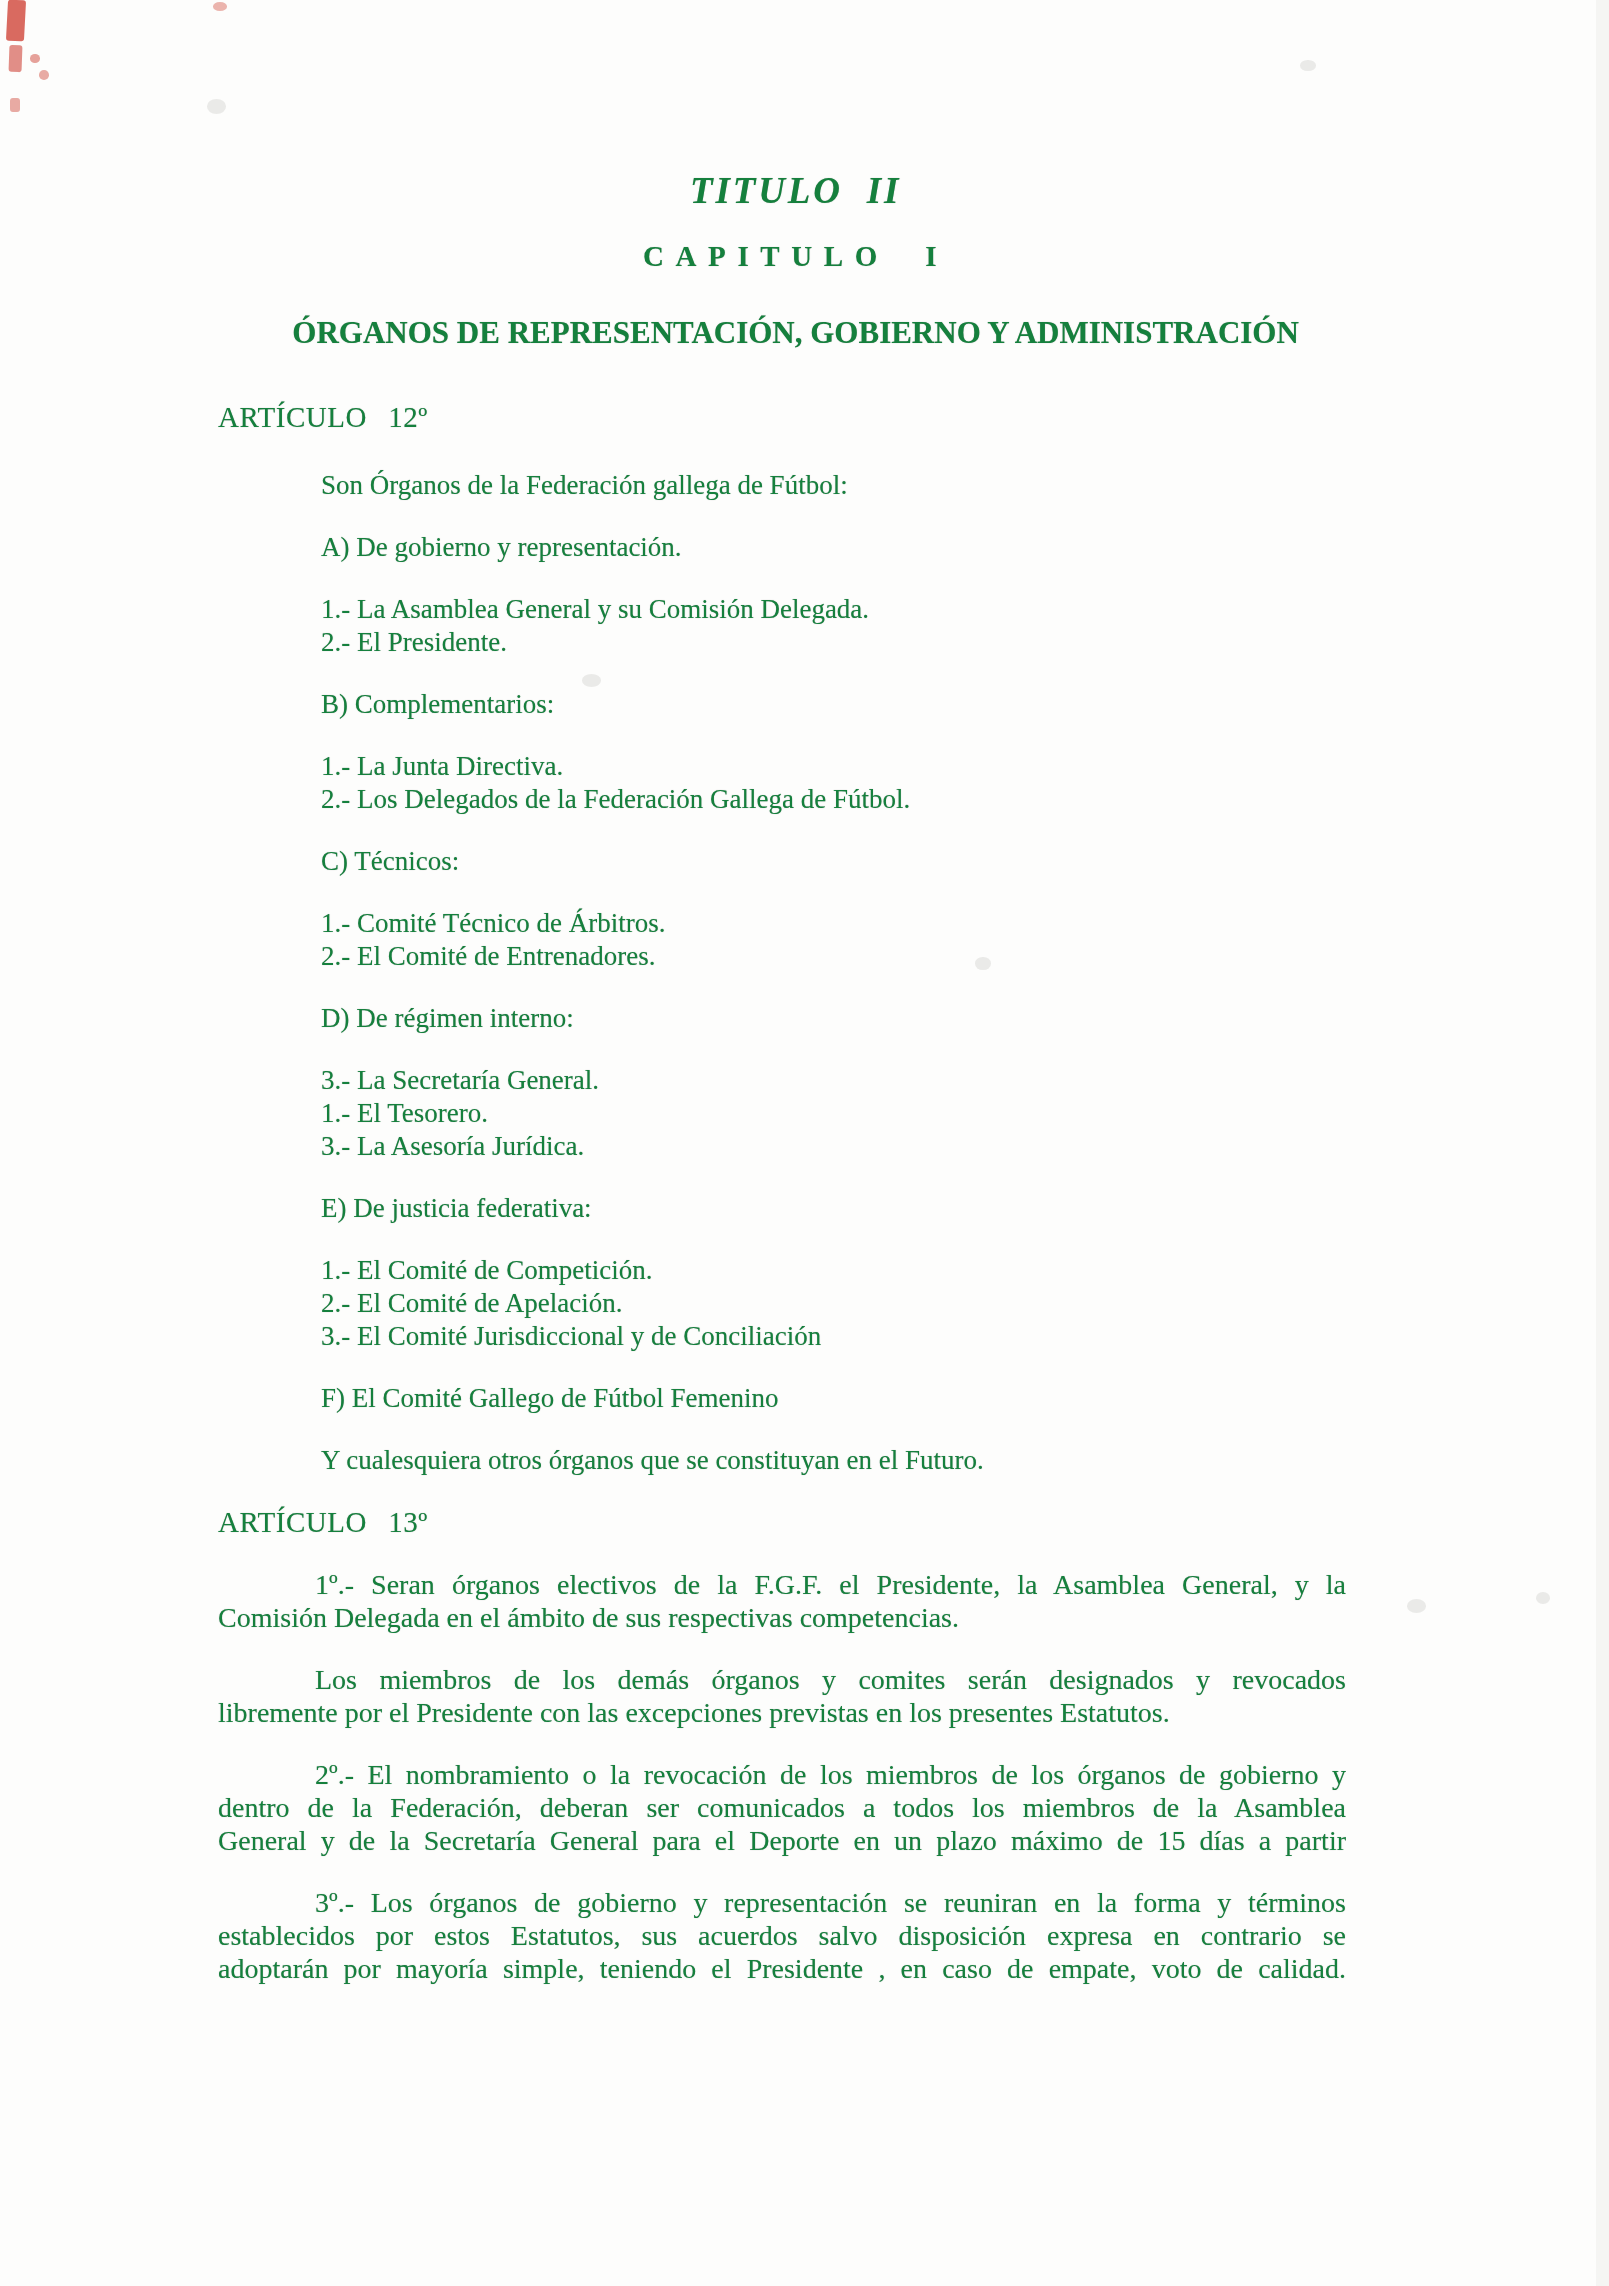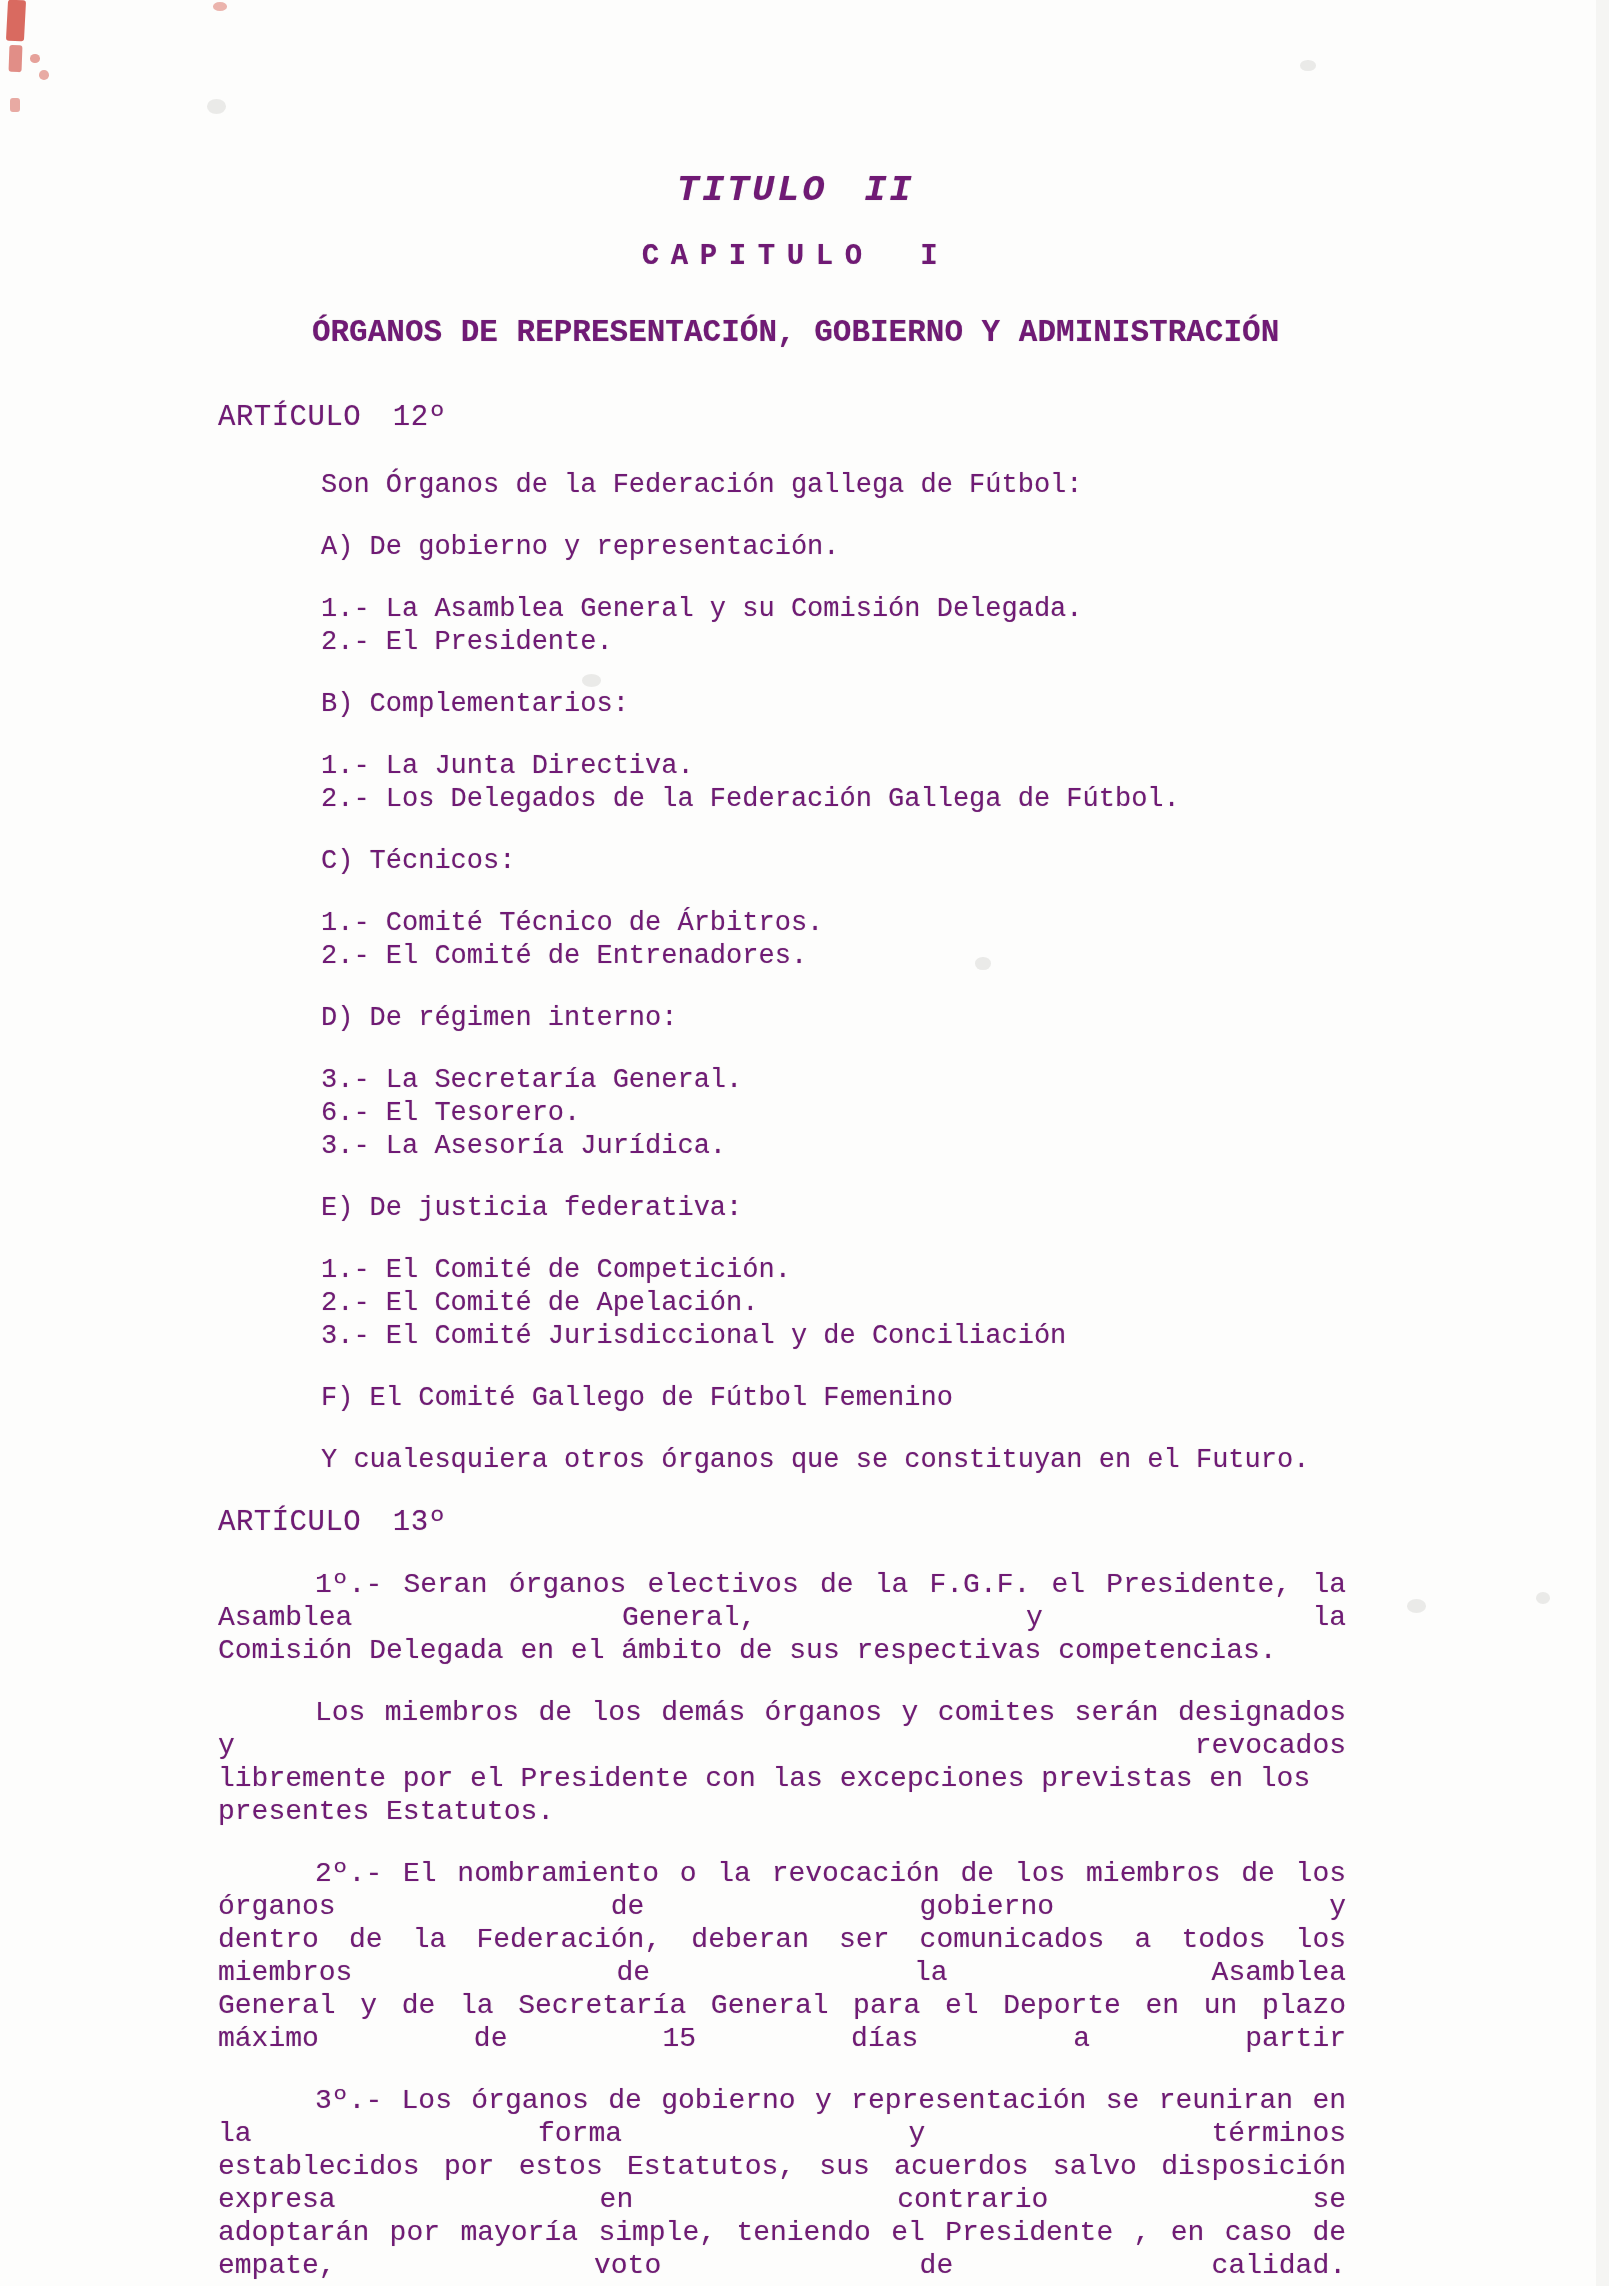--- a/index.html
+++ b/index.html
@@ -3,22 +3,22 @@
 <meta charset="utf-8">
 <style>
   html, body { margin: 0; padding: 0; background: #ffffff; }
   .page {
     position: relative;
     width: 1610px;
     height: 2286px;
     margin: 0 auto;
     background: #fdfdfc;
     overflow: hidden;
-    font-family: Liberation Mono, monospace;
-    color: #701a75;
+    font-family: Liberation Serif, serif;
+    color: #15803d;
     box-sizing: border-box;
     padding: 0 264px 0 218px;
     text-shadow: 0 0 1px rgba(40,40,40,0.35);
   }
   
   .page::after {
     content: "";
     position: absolute;
     top: 0; right: 0;
     width: 13.6px; height: 100%;
@@ -140,21 +140,21 @@
       </div>
       <div class="block">
         <div class="line indent">1.- Comité Técnico de Árbitros.</div>
         <div class="line indent">2.- El Comité de Entrenadores.</div>
       </div>
       <div class="block">
         <div class="line indent">D) De régimen interno:</div>
       </div>
       <div class="block">
         <div class="line indent">3.- La Secretaría General.</div>
-        <div class="line indent">6.- El Tesorero.</div>
+        <div class="line indent">1.- El Tesorero.</div>
         <div class="line indent">3.- La Asesoría Jurídica.</div>
       </div>
       <div class="block">
         <div class="line indent">E) De justicia federativa:</div>
       </div>
       <div class="block">
         <div class="line indent">1.- El Comité de Competición.</div>
         <div class="line indent">2.- El Comité de Apelación.</div>
         <div class="line indent">3.- El Comité Jurisdiccional y de Conciliación</div>
       </div>

